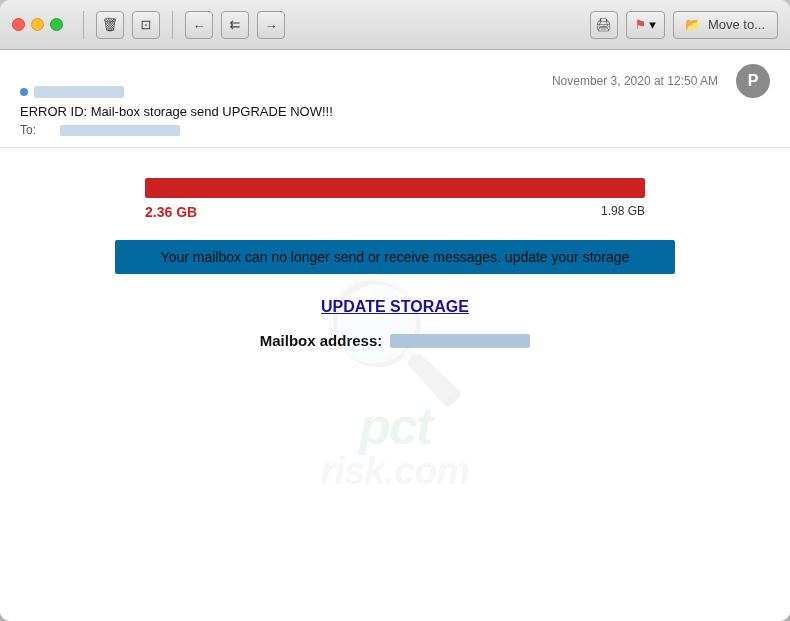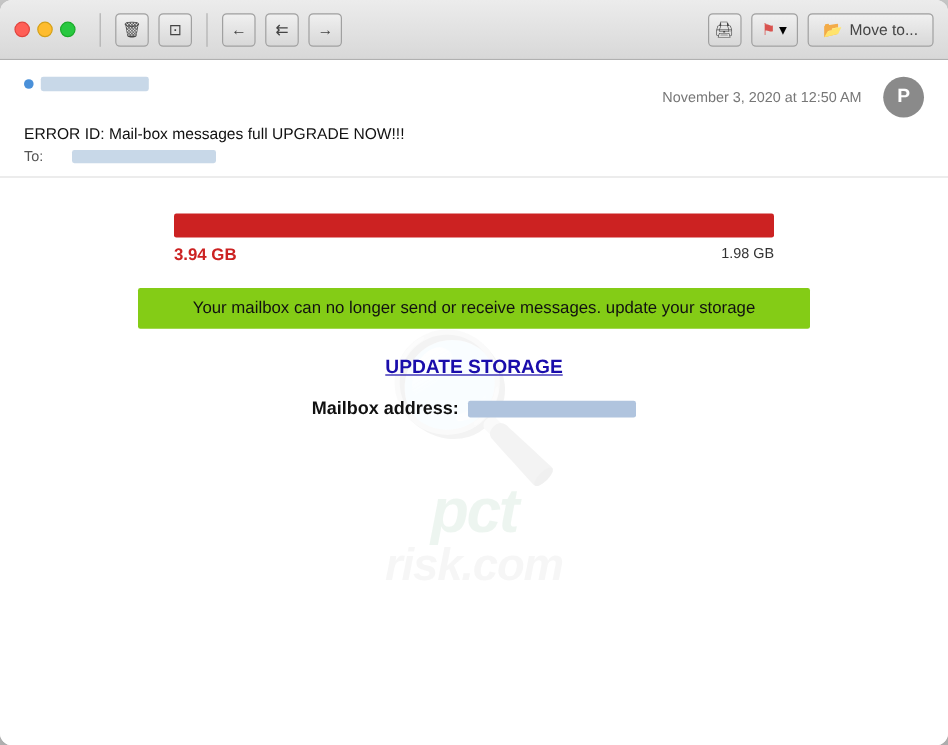--- a/index.html
+++ b/index.html
@@ -114,21 +114,21 @@
 
     
     .email-header {
       padding: 14px 20px 10px 20px;
       border-bottom: 1px solid #e0e0e0;
     }
 
     .email-meta-row {
       display: flex;
       justify-content: space-between;
-      align-items: flex-start;
+      align-items: flex-end;
       margin-bottom: 6px;
     }
 
     .sender-info {
       display: flex;
       align-items: center;
       gap: 6px;
     }
 
     .sender-dot {
@@ -293,21 +293,21 @@
     }
 
     .storage-total {
       font-size: 12px;
       font-weight: 400;
       color: #333;
     }
 
     
     .warning-box {
-      background: #84cc16;
+      background: #0369a1;
       padding: 8px 14px;
       border-radius: 2px;
       margin-bottom: 24px;
       width: 100%;
       max-width: 560px;
       text-align: center;
     }
 
     .warning-text {
       font-size: 14px;
@@ -404,21 +404,21 @@
           <div class="sender-dot"></div>
           <div class="sender-name-blurred"></div>
         </div>
         <div style="display:flex; align-items:center; gap:10px;">
           <span class="date-time">November 3, 2020 at 12:50 AM</span>
           <div class="avatar">
             <span>P</span>
           </div>
         </div>
       </div>
-      <div class="email-subject">ERROR ID: Mail-box messages full UPGRADE NOW!!!</div>
+      <div class="email-subject">ERROR ID: Mail-box storage send UPGRADE NOW!!!</div>
       <div class="email-to">
         <span>To:</span>
         <span class="to-blurred"></span>
       </div>
     </div>
 
     <div class="email-body">
 
       <div class="watermark">
         <div class="watermark-icon">🔍</div>
@@ -426,21 +426,21 @@
         <div class="watermark-text-bot">risk.com</div>
       </div>
 
       <div class="email-content">
 
 
         <div class="storage-bar-container">
           <div class="storage-bar"></div>
         </div>
         <div class="storage-labels">
-          <span class="storage-used">3.94 GB</span>
+          <span class="storage-used">2.36 GB</span>
           <span class="storage-total">1.98 GB</span>
         </div>
 
         <div class="warning-box">
           <span class="warning-text">Your mailbox can no longer send or receive messages. update your storage</span>
         </div>
 
         <a class="update-link" href="#">UPDATE STORAGE</a>
 
         <div class="mailbox-address-section">

